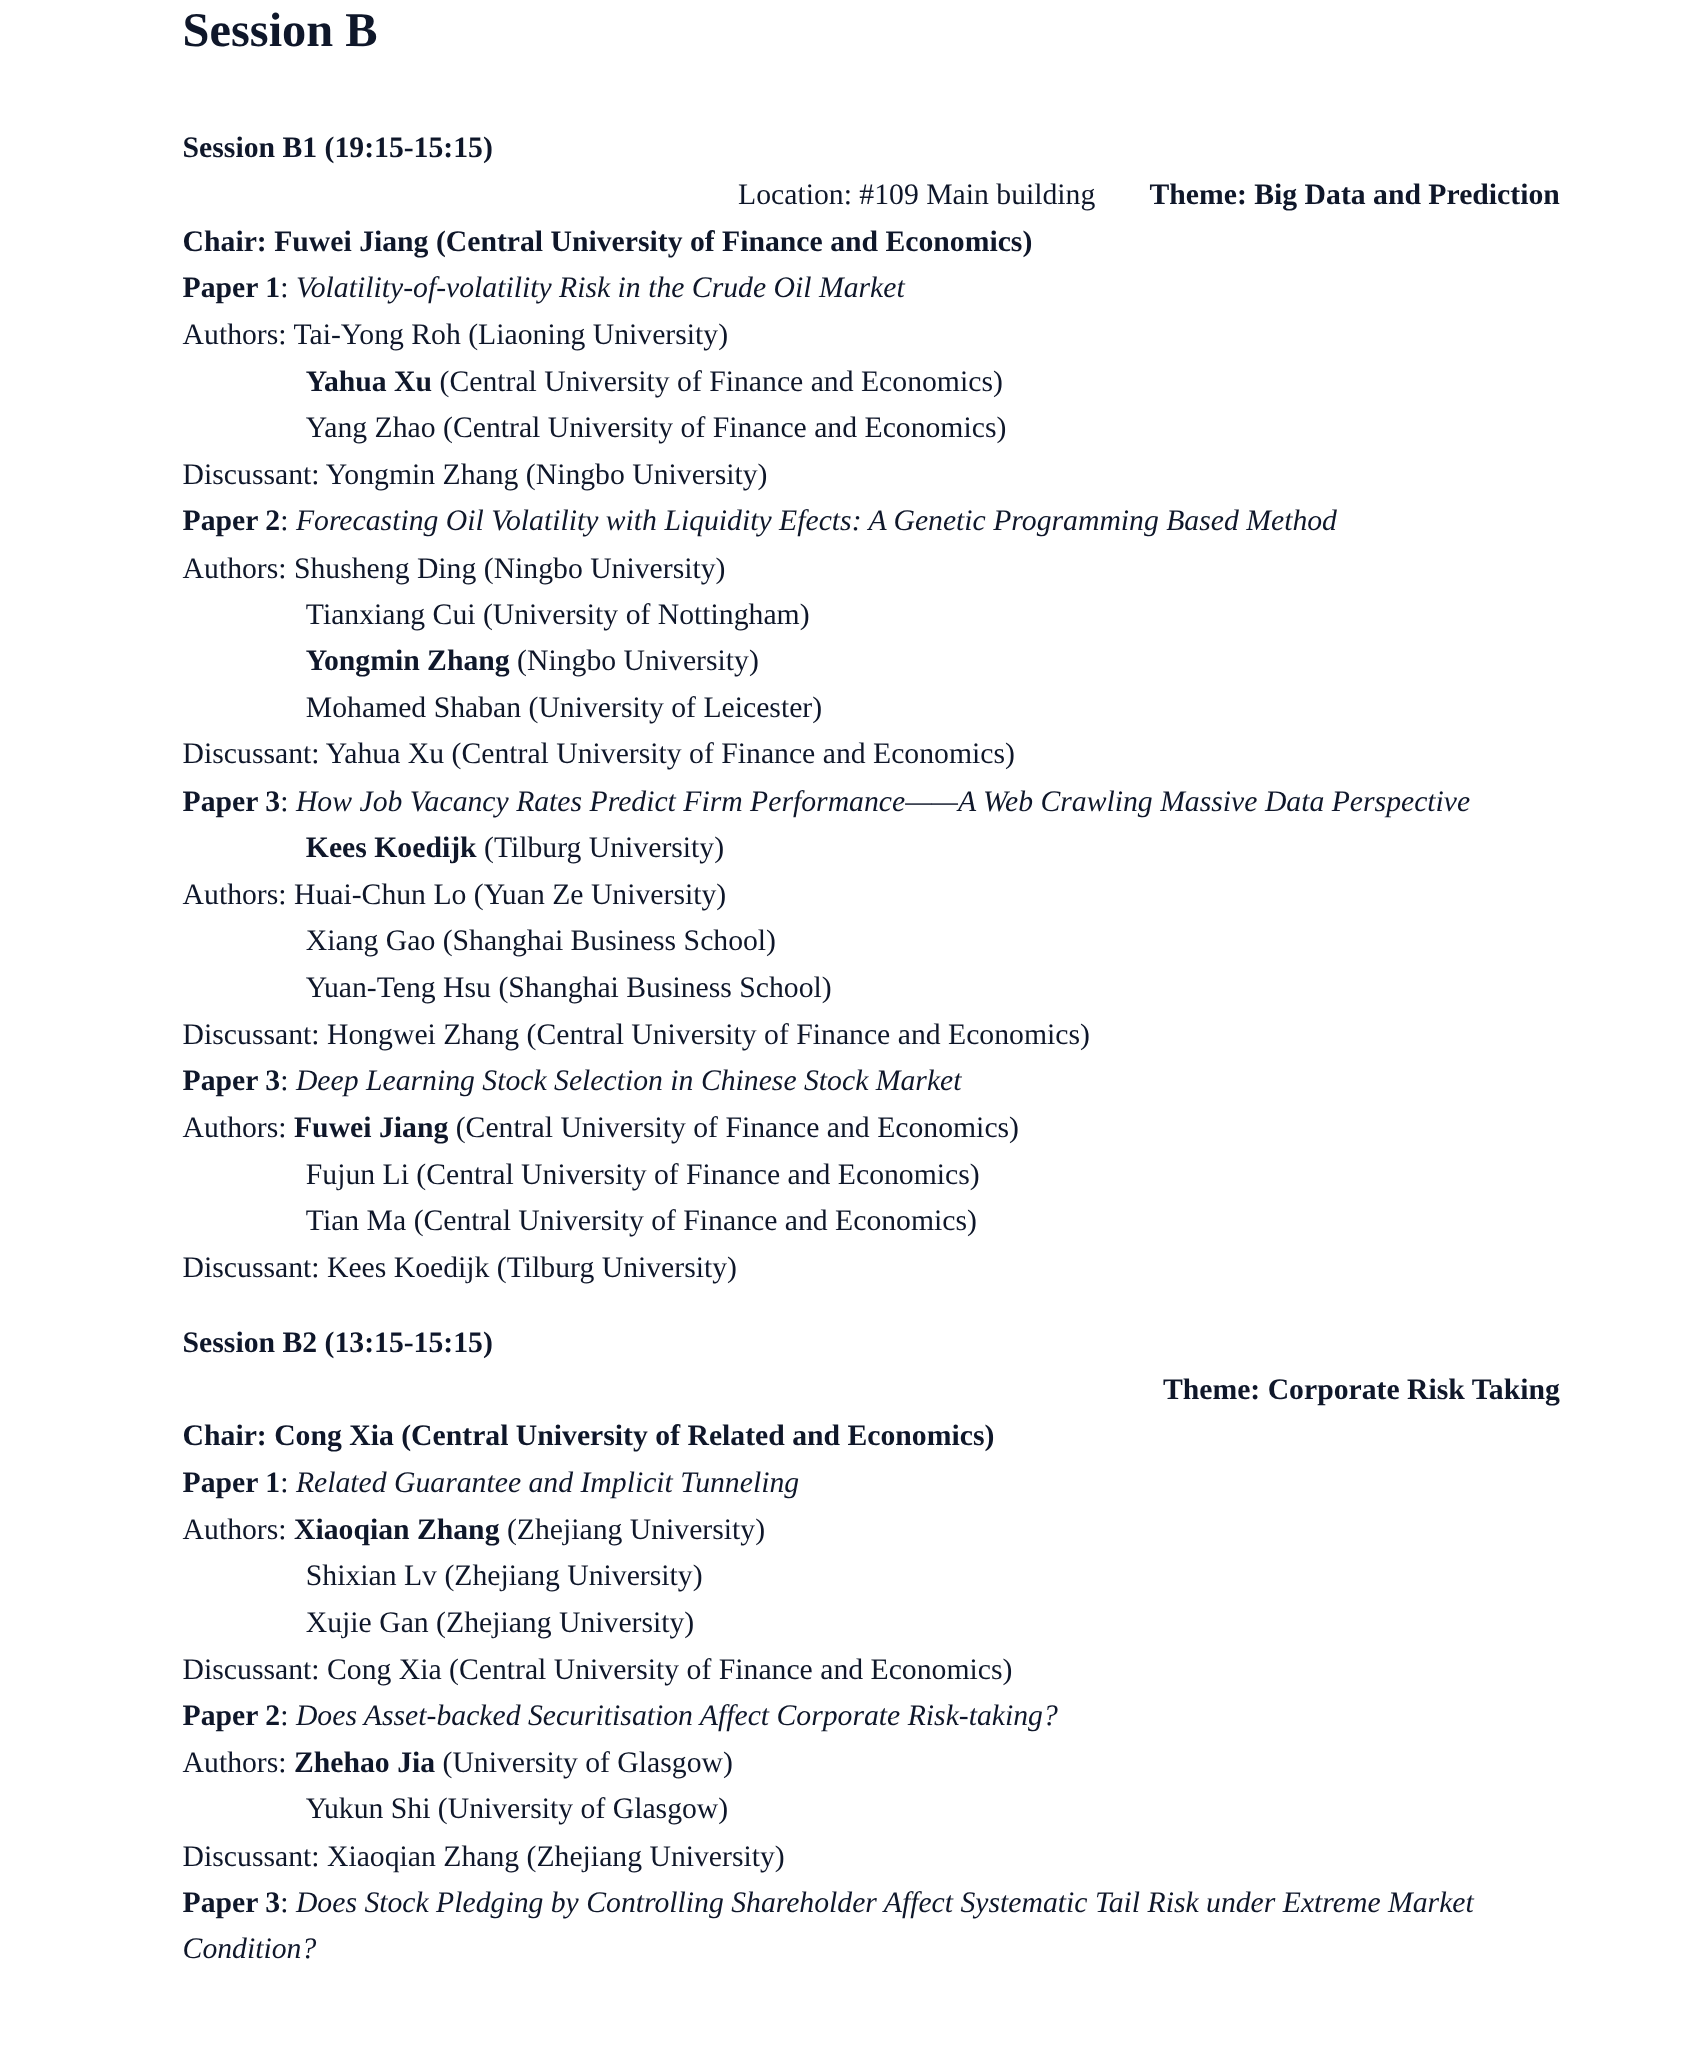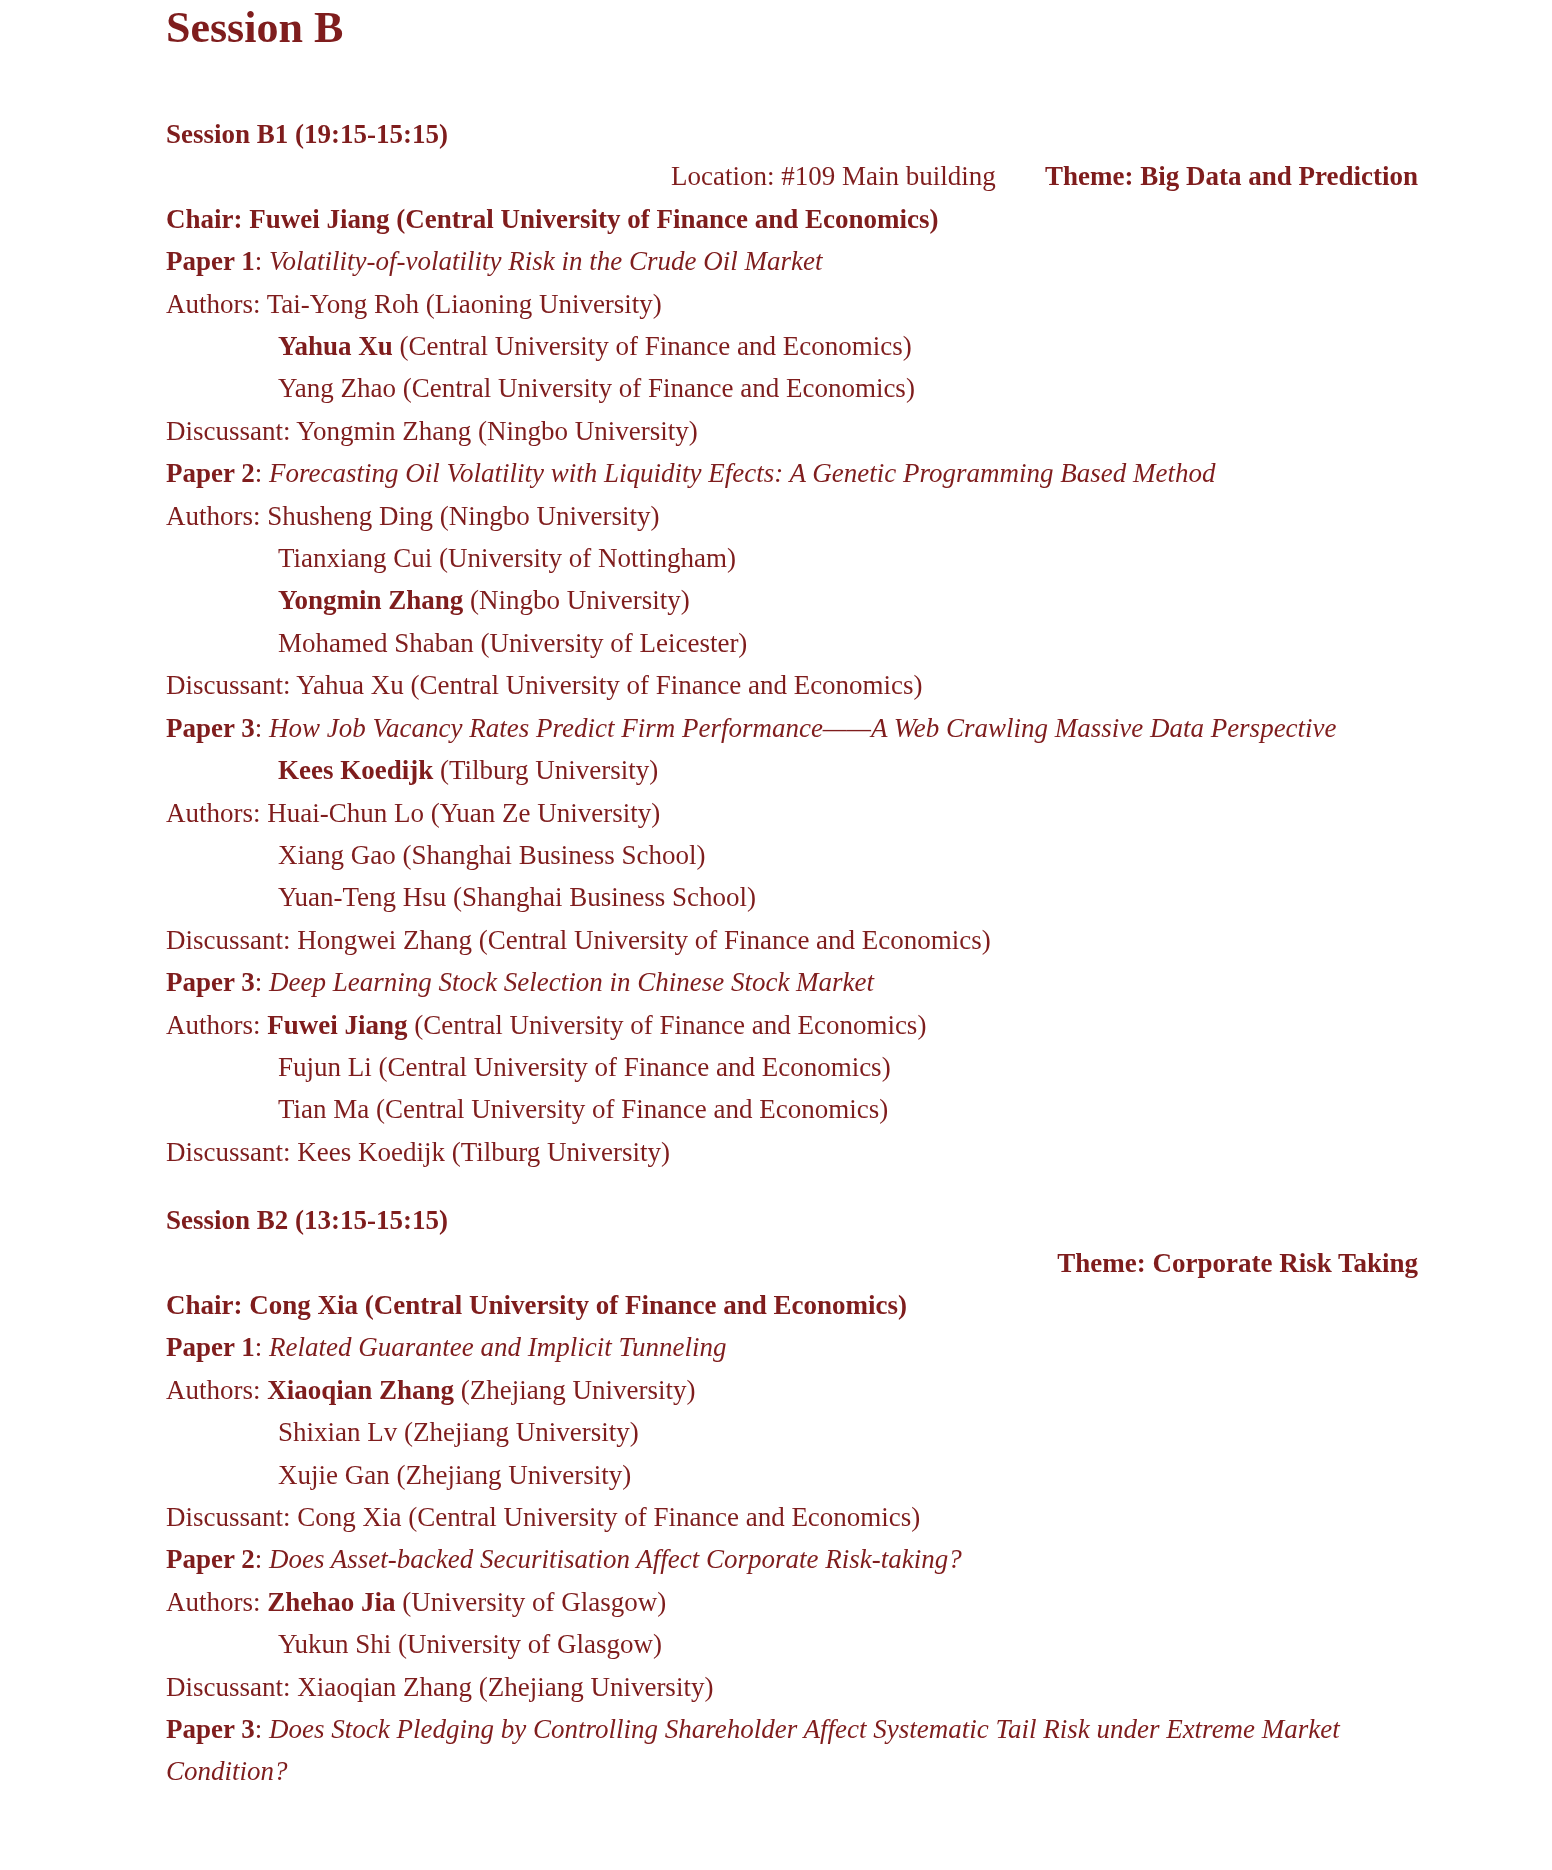--- a/index.html
+++ b/index.html
@@ -9,21 +9,21 @@
     width: 1552px;
     height: 1870px;
     overflow: hidden;
   }
   .doc {
     position: absolute;
     left: 166px;
     top: 6px;
     width: 1252px;
     font-family: "Liberation Serif", "DejaVu Serif", serif;
-    color: #7f1d1d;
+    color: #0f172a;
   }
   .page-heading {
     font-size: 44px;
     line-height: 44px;
     font-weight: bold;
     margin: 0 0 63px 0;
   }
   .session { margin: 0; }
   .session + .session { margin-top: 26px; }
   .line {
@@ -84,21 +84,21 @@
     <p class="line indent"><span>Fujun Li</span><span> (Central University of Finance and Economics)</span></p>
     <p class="line indent"><span>Tian Ma</span><span> (Central University of Finance and Economics)</span></p>
     <p class="line">Discussant: Kees Koedijk (Tilburg University)</p>
   </section>
 
   <section class="session">
     <p class="line b">Session B2 (13:15-15:15)</p>
     <p class="line theme-line">
       <span class="b">Theme: Corporate Risk Taking</span>
     </p>
-    <p class="line b">Chair: Cong Xia (Central University of Finance and Economics)</p>
+    <p class="line b">Chair: Cong Xia (Central University of Related and Economics)</p>
 
     <p class="line"><span class="b">Paper 1</span><span>: </span><span class="bi">Related Guarantee and Implicit Tunneling</span></p>
     <p class="line"><span>Authors: </span><span class="bold">Xiaoqian Zhang</span><span> (Zhejiang University)</span></p>
     <p class="line indent"><span>Shixian Lv</span><span> (Zhejiang University)</span></p>
     <p class="line indent"><span>Xujie Gan</span><span> (Zhejiang University)</span></p>
     <p class="line">Discussant: Cong Xia (Central University of Finance and Economics)</p>
 
     <p class="line"><span class="b">Paper 2</span><span>: </span><span class="bi">Does Asset-backed Securitisation Affect Corporate Risk-taking?</span></p>
     <p class="line"><span>Authors: </span><span class="bold">Zhehao Jia</span><span> (University of Glasgow)</span></p>
     <p class="line indent"><span>Yukun Shi</span><span> (University of Glasgow)</span></p>

